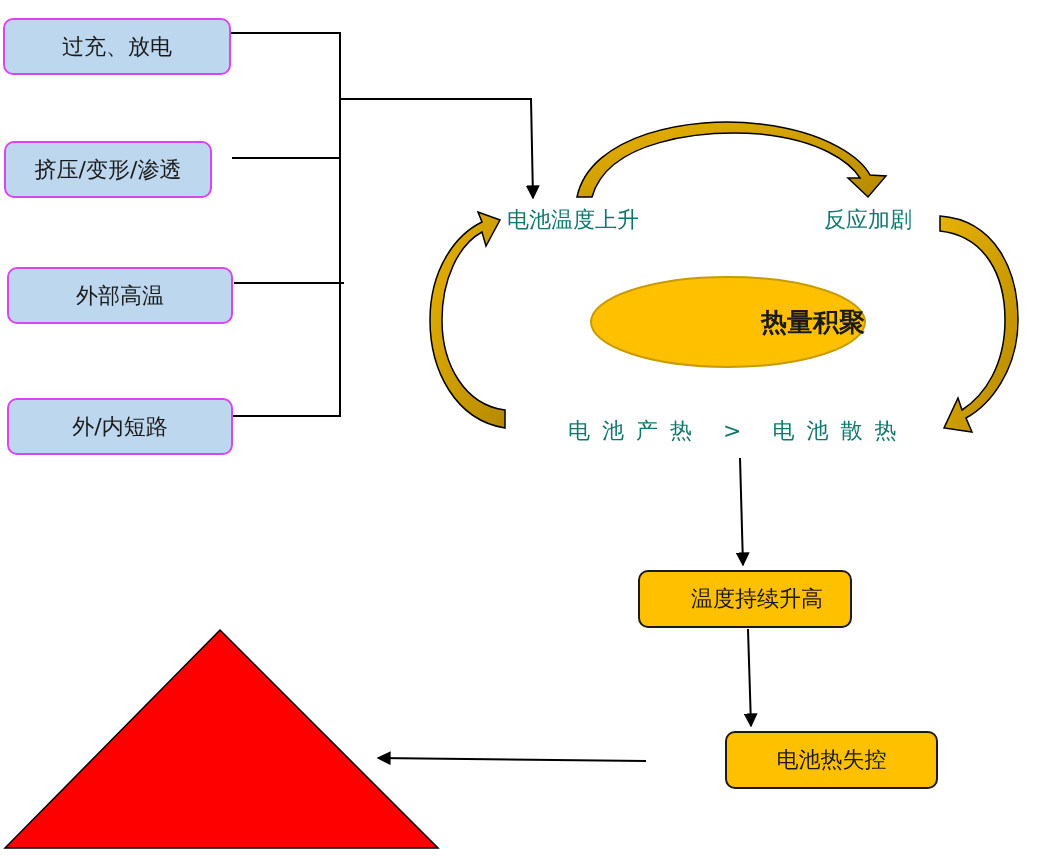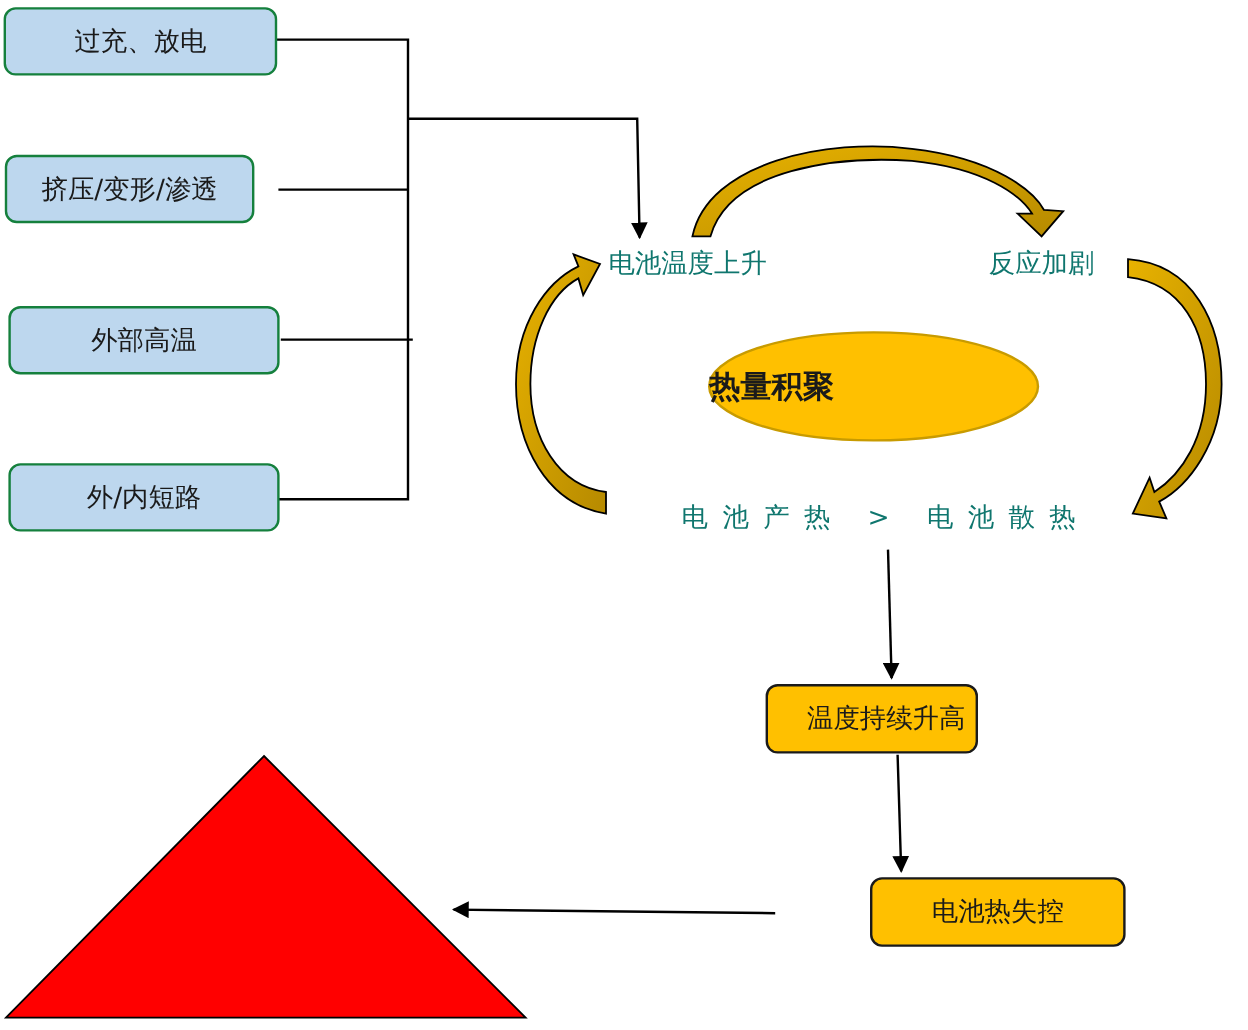--- a/index.html
+++ b/index.html
@@ -1,27 +1,27 @@
 <!DOCTYPE html>
 <html><head>
 <meta charset="utf-8">
 <style>
   html, body { margin:0; padding:0; background:#ffffff; }
   body { width:1040px; height:858px; position:relative; overflow:hidden;
          font-family:"DejaVu Sans", "Liberation Sans", sans-serif; }
   svg.wires { position:absolute; left:0; top:0; }
-  .cause { position:absolute; background:#bdd7ee; border:2px solid #15803d; border-radius:10px;
+  .cause { position:absolute; background:#bdd7ee; border:2px solid #d946ef; border-radius:10px;
            box-sizing:border-box; display:flex; align-items:center; justify-content:center;
-           font-size:22px; color:#1a1a1a; }
+           font-size:22px; color:#1a1a1a;margin-top:12px; }
   .step { position:absolute; background:#ffc000; border:2px solid #1a1a1a; border-radius:10px;
           box-sizing:border-box; display:flex; align-items:center; justify-content:center;
           font-size:22px; color:#1a1a1a; }
   .lbl { position:absolute; font-size:22px; color:#0f766e; white-space:nowrap; }
   .spaced { letter-spacing:12px; }
-  .ellipse-text { position:absolute; font-size:26px; font-weight:bold; color:#1a1a1a; text-align:left; }
+  .ellipse-text { position:absolute; font-size:26px; font-weight:bold; color:#1a1a1a; text-align:right; }
   .tri-text { position:absolute; color:#ffffff; font-family:"DejaVu Serif","Liberation Serif",serif;
               font-size:28px; text-align:center; line-height:38px; }
 </style>
 </head>
 <body>
 
 <svg class="wires" width="1040" height="858" viewBox="0 0 1040 858">
   <defs>
     <marker id="ah" viewBox="0 0 10 10" refX="9" refY="5" markerWidth="7" markerHeight="7" orient="auto">
       <path d="M0,0 L10,5 L0,10 z" fill="#000"></path>
@@ -71,21 +71,21 @@
 </div>
 <div class="cause" style="left:7px;top:386px;width:226px;height:57px;">
   <span>外/内短路</span>
 </div>
 
 <div class="lbl" style="left:507px;top:205px;">电池温度上升</div>
 <div class="lbl" style="left:824px;top:205px;">反应加剧</div>
 <div class="ellipse-text" style="left:591px;top:305px;width:274px;">热量积聚</div>
 <div class="lbl spaced" style="left:556px;top:416px;margin-left:12px;">电池产热 &gt; 电池散热</div>
 
-<div class="step" style="left:638px;top:570px;width:177px;height:58px;padding-left:24px;">
+<div class="step" style="left:638px;top:570px;width:214px;height:58px;padding-left:24px;">
   <span>温度持续升高</span>
 </div>
 <div class="step" style="left:681px;top:731px;width:213px;height:58px;margin-left:44px;">
   <span>电池热失控</span>
 </div>
 
 <div class="tri-text" style="left:120px;top:758px;width:200px;">
 </div>
 
 </body></html>

